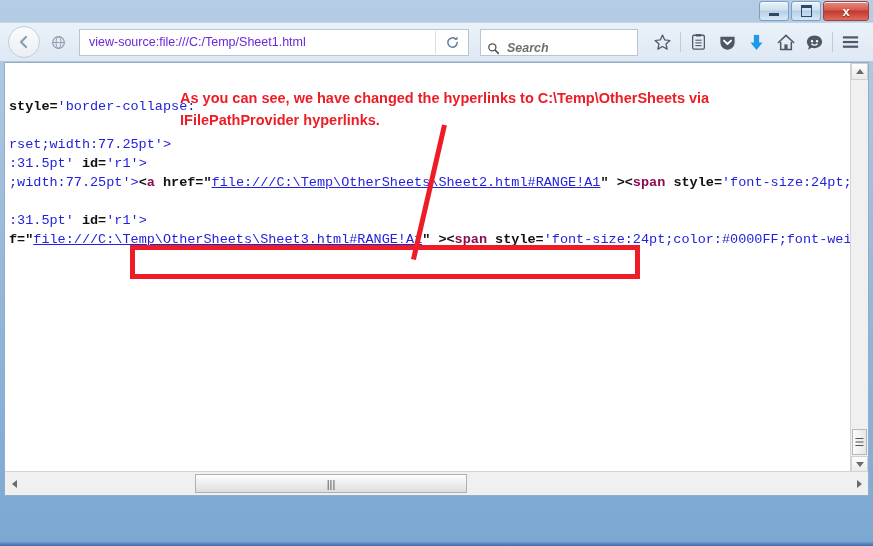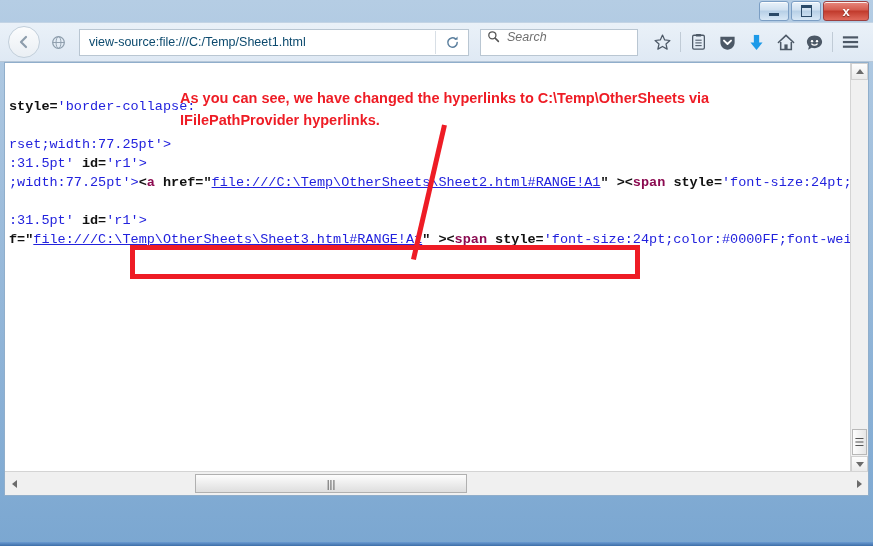--- a/index.html
+++ b/index.html
@@ -155,43 +155,44 @@
     align-items: center;
     height: 25px;
     background: #ffffff;
     border: 1px solid #b9c6d2;
     margin: 0 2px 0 6px;
     min-width: 0;
   }
   .url-text {
     flex: 1;
     font-size: 12.5px;
-    color: #0c4a6e;
+    color: #6d28d9;
     padding-left: 9px;
     white-space: nowrap;
     overflow: hidden;
     border-right: 1px solid #d8dfe6;
     line-height: 23px;
   }
   .reload {
     width: 32px; height: 23px;
     display: flex; align-items: center; justify-content: center;
     cursor: pointer;
     flex: none;
   }
   .searchbox {
     width: 156px;
     height: 25px;
     display: flex;
-    align-items: flex-start;
+    align-items: flex-end;
     background: #fff;
     border: 1px solid #b9c6d2;
     margin-left: 9px;
     margin-right: 10px;
     flex: none;
+    font-weight: bold;
   }
   .search-ph {
     font-size: 12.5px;
     font-style: italic;
     color: #6f6f6f;
     margin-left: 3px;
   }
   .toolsep {
     width: 1px; height: 20px;
     background: #c0cbd6;

